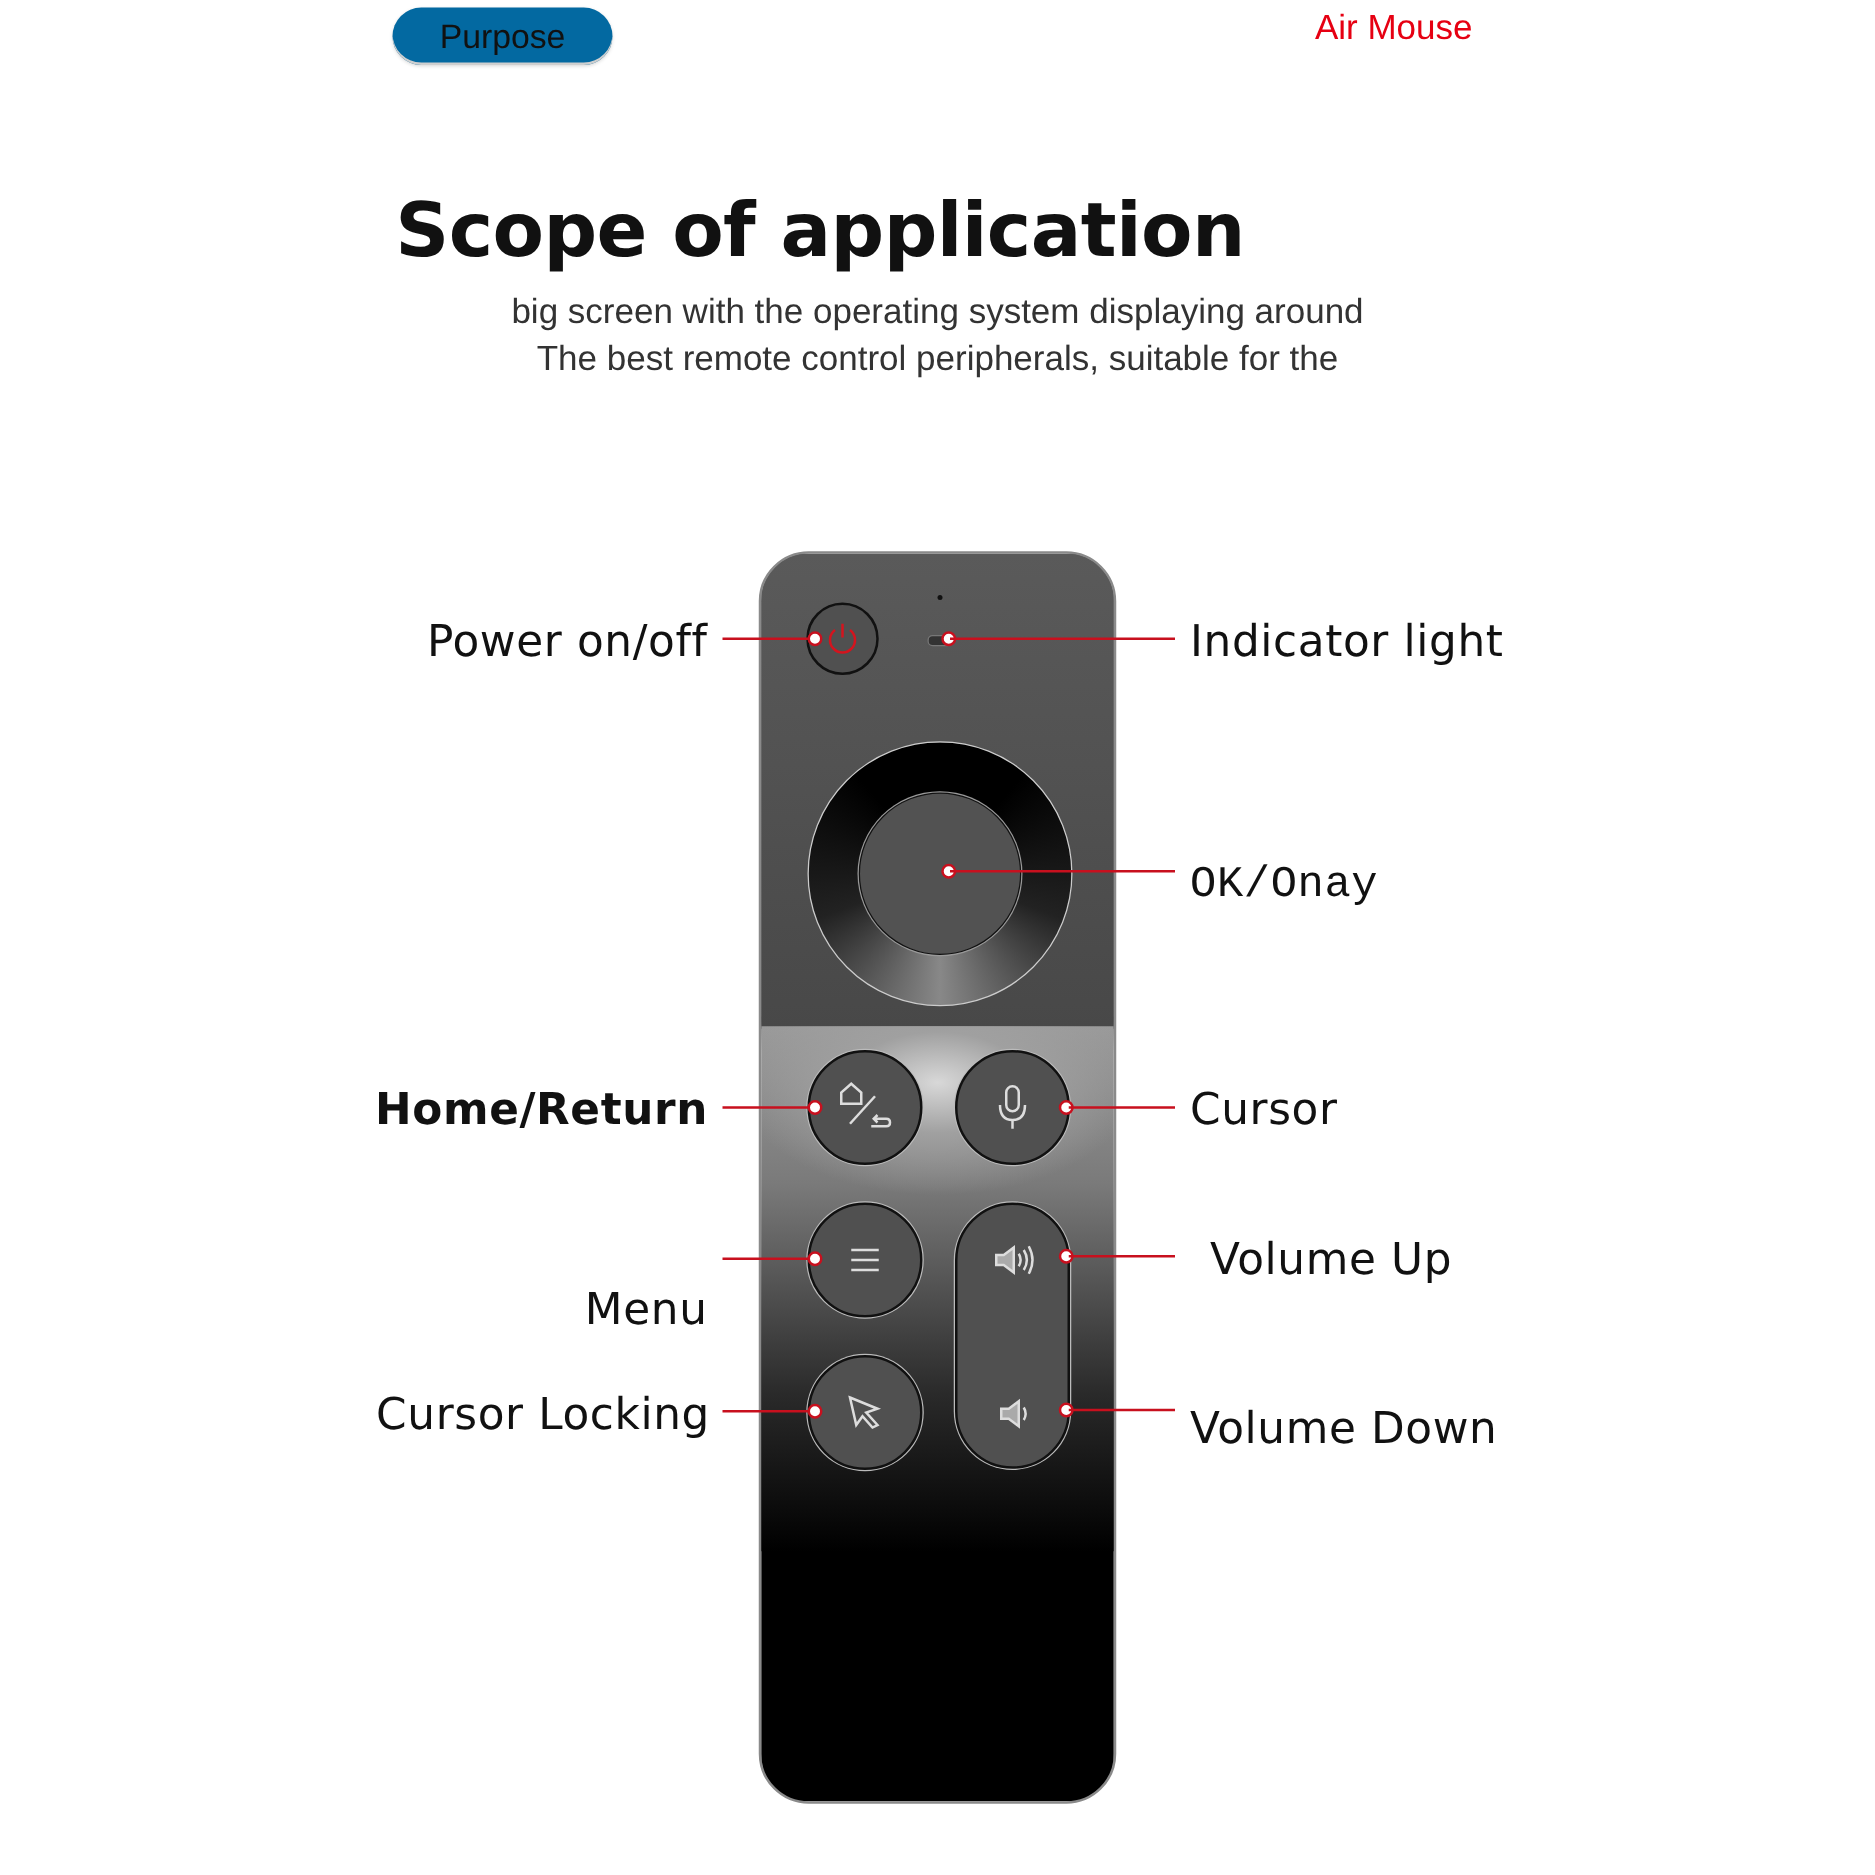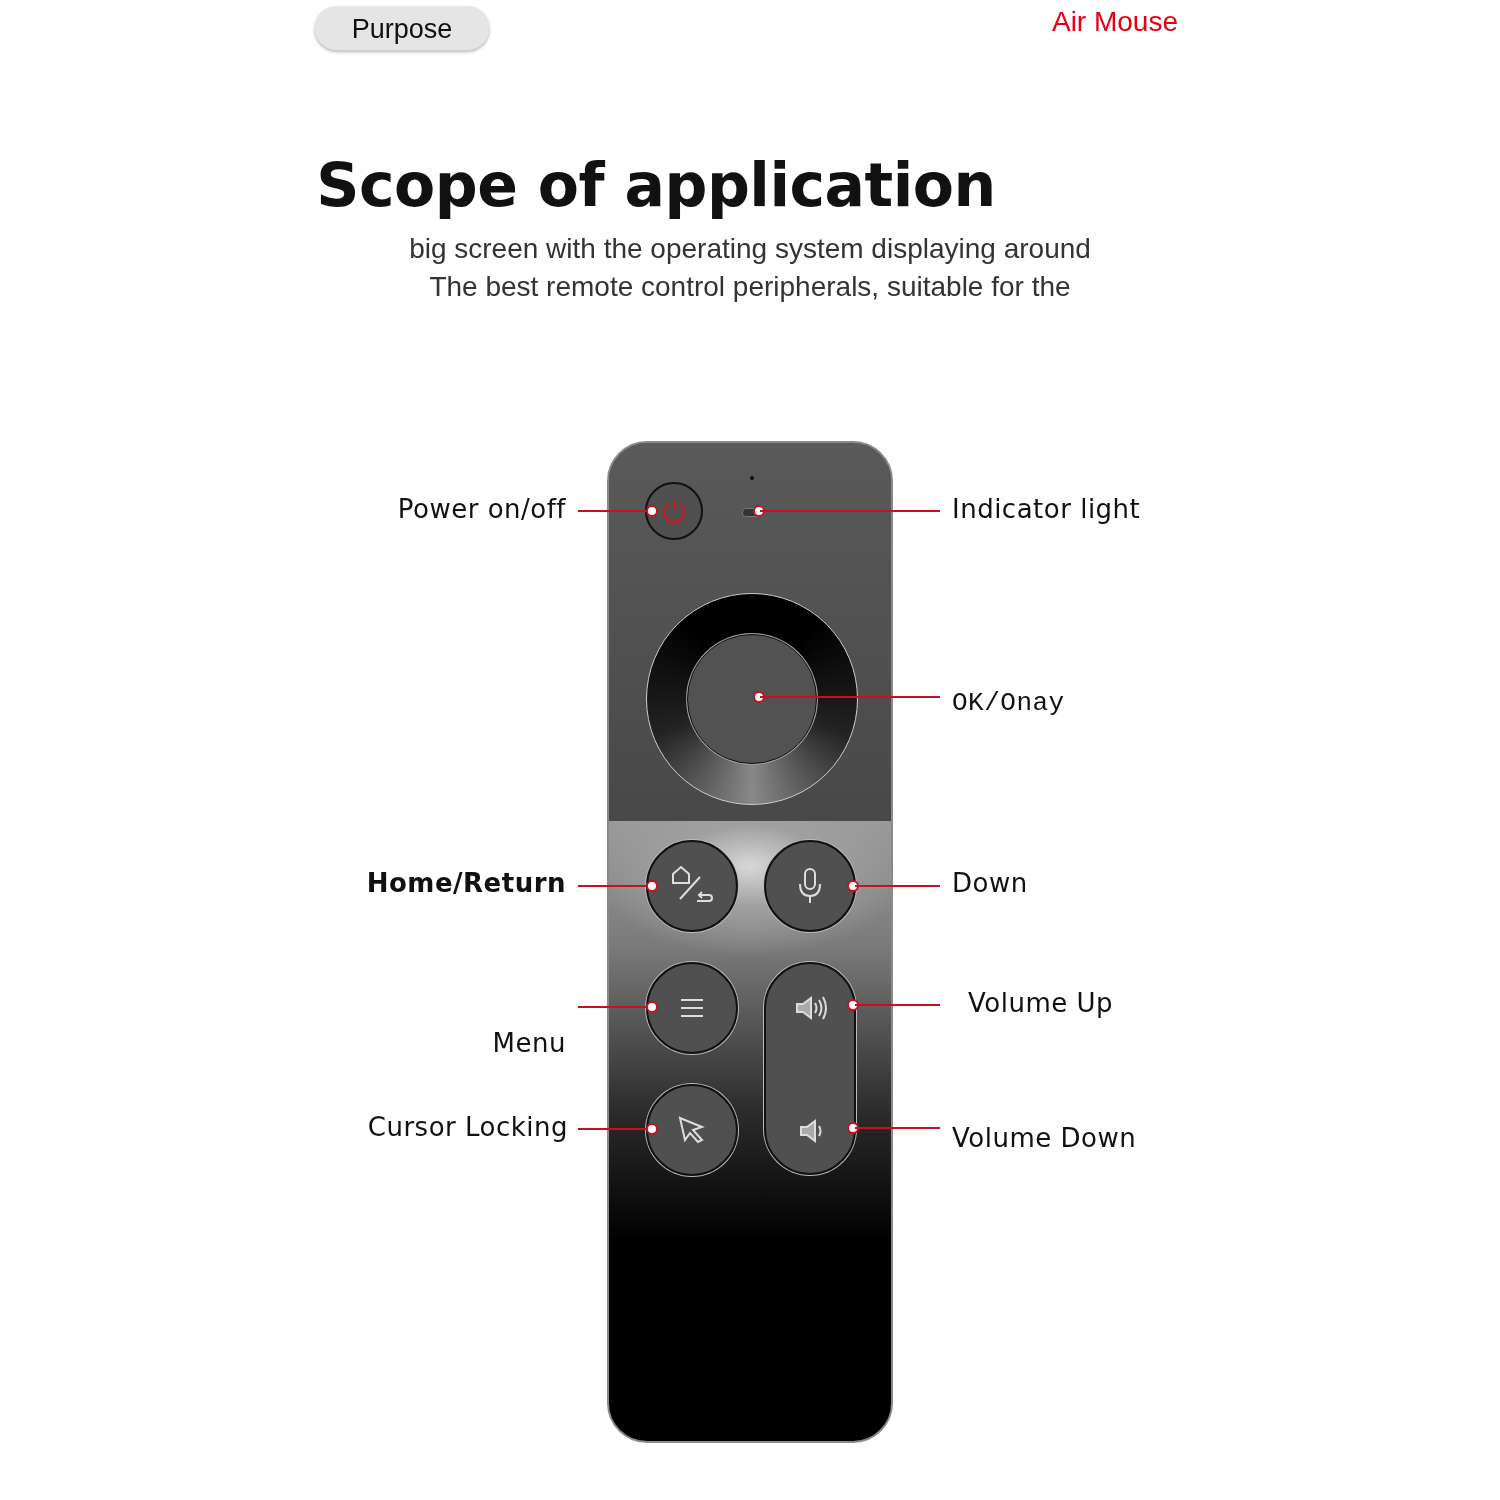--- a/index.html
+++ b/index.html
@@ -1,35 +1,35 @@
 <!DOCTYPE html>
 <html><head>
 <meta charset="utf-8">
 <style>
   html,body{margin:0;padding:0;background:#fff;}
   body{width:1500px;height:1500px;position:relative;overflow:hidden;font-family:"DejaVu Sans",sans-serif;color:#111;}
   .abs{position:absolute;}
-  .pill{left:314px;top:6px;width:176px;height:46px;border-radius:24px;background:#e5e5e5;box-shadow:0 -2px 0 #cfcfcf inset,0 1px 3px rgba(0,0,0,.15);display:flex;align-items:center;justify-content:center;font-size:27px;color:#111;font-family:"Liberation Sans",sans-serif;}
+  .pill{left:314px;top:6px;width:176px;height:46px;border-radius:24px;background:#0369a1;box-shadow:0 -2px 0 #cfcfcf inset,0 1px 3px rgba(0,0,0,.15);display:flex;align-items:center;justify-content:center;font-size:27px;color:#111;font-family:"Liberation Sans",sans-serif;}
   .brand{left:1020px;top:6px;width:190px;text-align:center;font-size:28px;color:#e60012;font-family:"Liberation Sans",sans-serif;}
   .title{left:0;top:150px;width:1312px;text-align:center;font-size:60px;font-weight:bold;font-family:"DejaVu Sans",sans-serif;letter-spacing:-0.5px;}
   .sub{left:0;top:230px;width:1500px;text-align:center;font-size:28px;line-height:38px;color:#333;font-family:"Liberation Sans",sans-serif;}
   .remote{left:607px;top:441px;width:286px;height:1002px;border-radius:40px;border:2px solid #8a8a8a;box-sizing:border-box;overflow:hidden;
     background:linear-gradient(180deg,#555 0%,#4d4d4d 37%,#3a3a3a 37.2%,#cfcfcf 40%,#b8b8b8 48%,#6a6a6a 56%,#1a1a1a 63%,#000 70%,#000 100%);}
   .topzone{left:0;top:0;width:100%;height:380px;background:linear-gradient(180deg,#5a5a5a,#484848);}
   .midzone{left:0;top:378px;width:100%;height:420px;background:radial-gradient(ellipse 160px 90px at 50% 45px,#d8d8d8 0%,#a0a0a0 45%,transparent 100%),linear-gradient(180deg,#9a9a9a 0%,#7a7a7a 30%,#2a2a2a 70%,#000 100%);}
   .mic-dot{left:141px;top:33px;width:4px;height:4px;border-radius:50%;background:#111;}
   .led{left:133px;top:65px;width:18px;height:7px;border-radius:4px;background:#333;border:1px solid #777;}
   .btn-power{left:36px;top:39px;width:58px;height:58px;border-radius:50%;border:2px solid #111;background:#505050;box-sizing:border-box;display:flex;align-items:center;justify-content:center;}
   .ring{left:37px;top:150px;width:212px;height:212px;border-radius:50%;background:conic-gradient(from 180deg,#888 0deg,#222 70deg,#000 140deg,#000 220deg,#222 290deg,#888 360deg);border:1px solid #ccc;box-sizing:border-box;}
   .ok{left:78px;top:191px;width:130px;height:130px;border-radius:50%;background:#525252;border:1.5px solid #111;box-shadow:0 0 0 1px #999;box-sizing:border-box;}
   .rbtn{width:92px;height:92px;border-radius:50%;background:#505050;border:2px solid #111;box-shadow:0 0 0 1px #bbb;box-sizing:border-box;display:flex;align-items:center;justify-content:center;}
   .vol{left:155px;top:519px;width:92px;height:213px;border-radius:46px;background:#505050;border:2px solid #111;box-shadow:0 0 0 1px #bbb;box-sizing:border-box;}
   .callout{height:2px;background:#c8101e;}
   .dot{width:8px;height:8px;border-radius:50%;background:#fff;border:2px solid #c8101e;box-sizing:content-box;}
-  .lbl{font-size:26px;font-family:"DejaVu Sans",sans-serif;color:#111;white-space:nowrap;letter-spacing:0.5px;}
+  .lbl{font-size:35px;font-family:"DejaVu Sans",sans-serif;color:#111;white-space:nowrap;letter-spacing:0.5px;}
   .lbl.left{text-align:right;}
   svg{display:block;}
 </style>
 </head>
 <body>
 
 <div class="abs pill">
     <span>Purpose</span>
   </div>
 <div class="abs brand">Air Mouse</div>
@@ -131,21 +131,21 @@
 <div class="abs dot" style="left:753px;top:505px;"></div>
 <div class="abs callout" style="left:760px;top:510px;width:180px;"></div>
 <div class="abs lbl" style="left:952px;top:494px;">Indicator light</div>
 
 <div class="abs dot" style="left:753px;top:691px;"></div>
 <div class="abs callout" style="left:760px;top:696px;width:180px;"></div>
 <div class="abs lbl" style="left:952px;top:688px;font-family:Liberation Mono, monospace;">OK/Onay</div>
 
 <div class="abs dot" style="left:847px;top:880px;"></div>
 <div class="abs callout" style="left:855px;top:885px;width:85px;"></div>
-<div class="abs lbl" style="left:952px;top:868px;">Down</div>
+<div class="abs lbl" style="left:952px;top:868px;">Cursor</div>
 
 <div class="abs dot" style="left:847px;top:999px;"></div>
 <div class="abs callout" style="left:855px;top:1004px;width:85px;"></div>
 <div class="abs lbl" style="left:968px;top:988px;">Volume Up</div>
 
 <div class="abs dot" style="left:847px;top:1122px;"></div>
 <div class="abs callout" style="left:855px;top:1127px;width:85px;"></div>
 <div class="abs lbl" style="left:952px;top:1111px;margin-top:12px;">Volume Down</div>
 
 </body></html>

